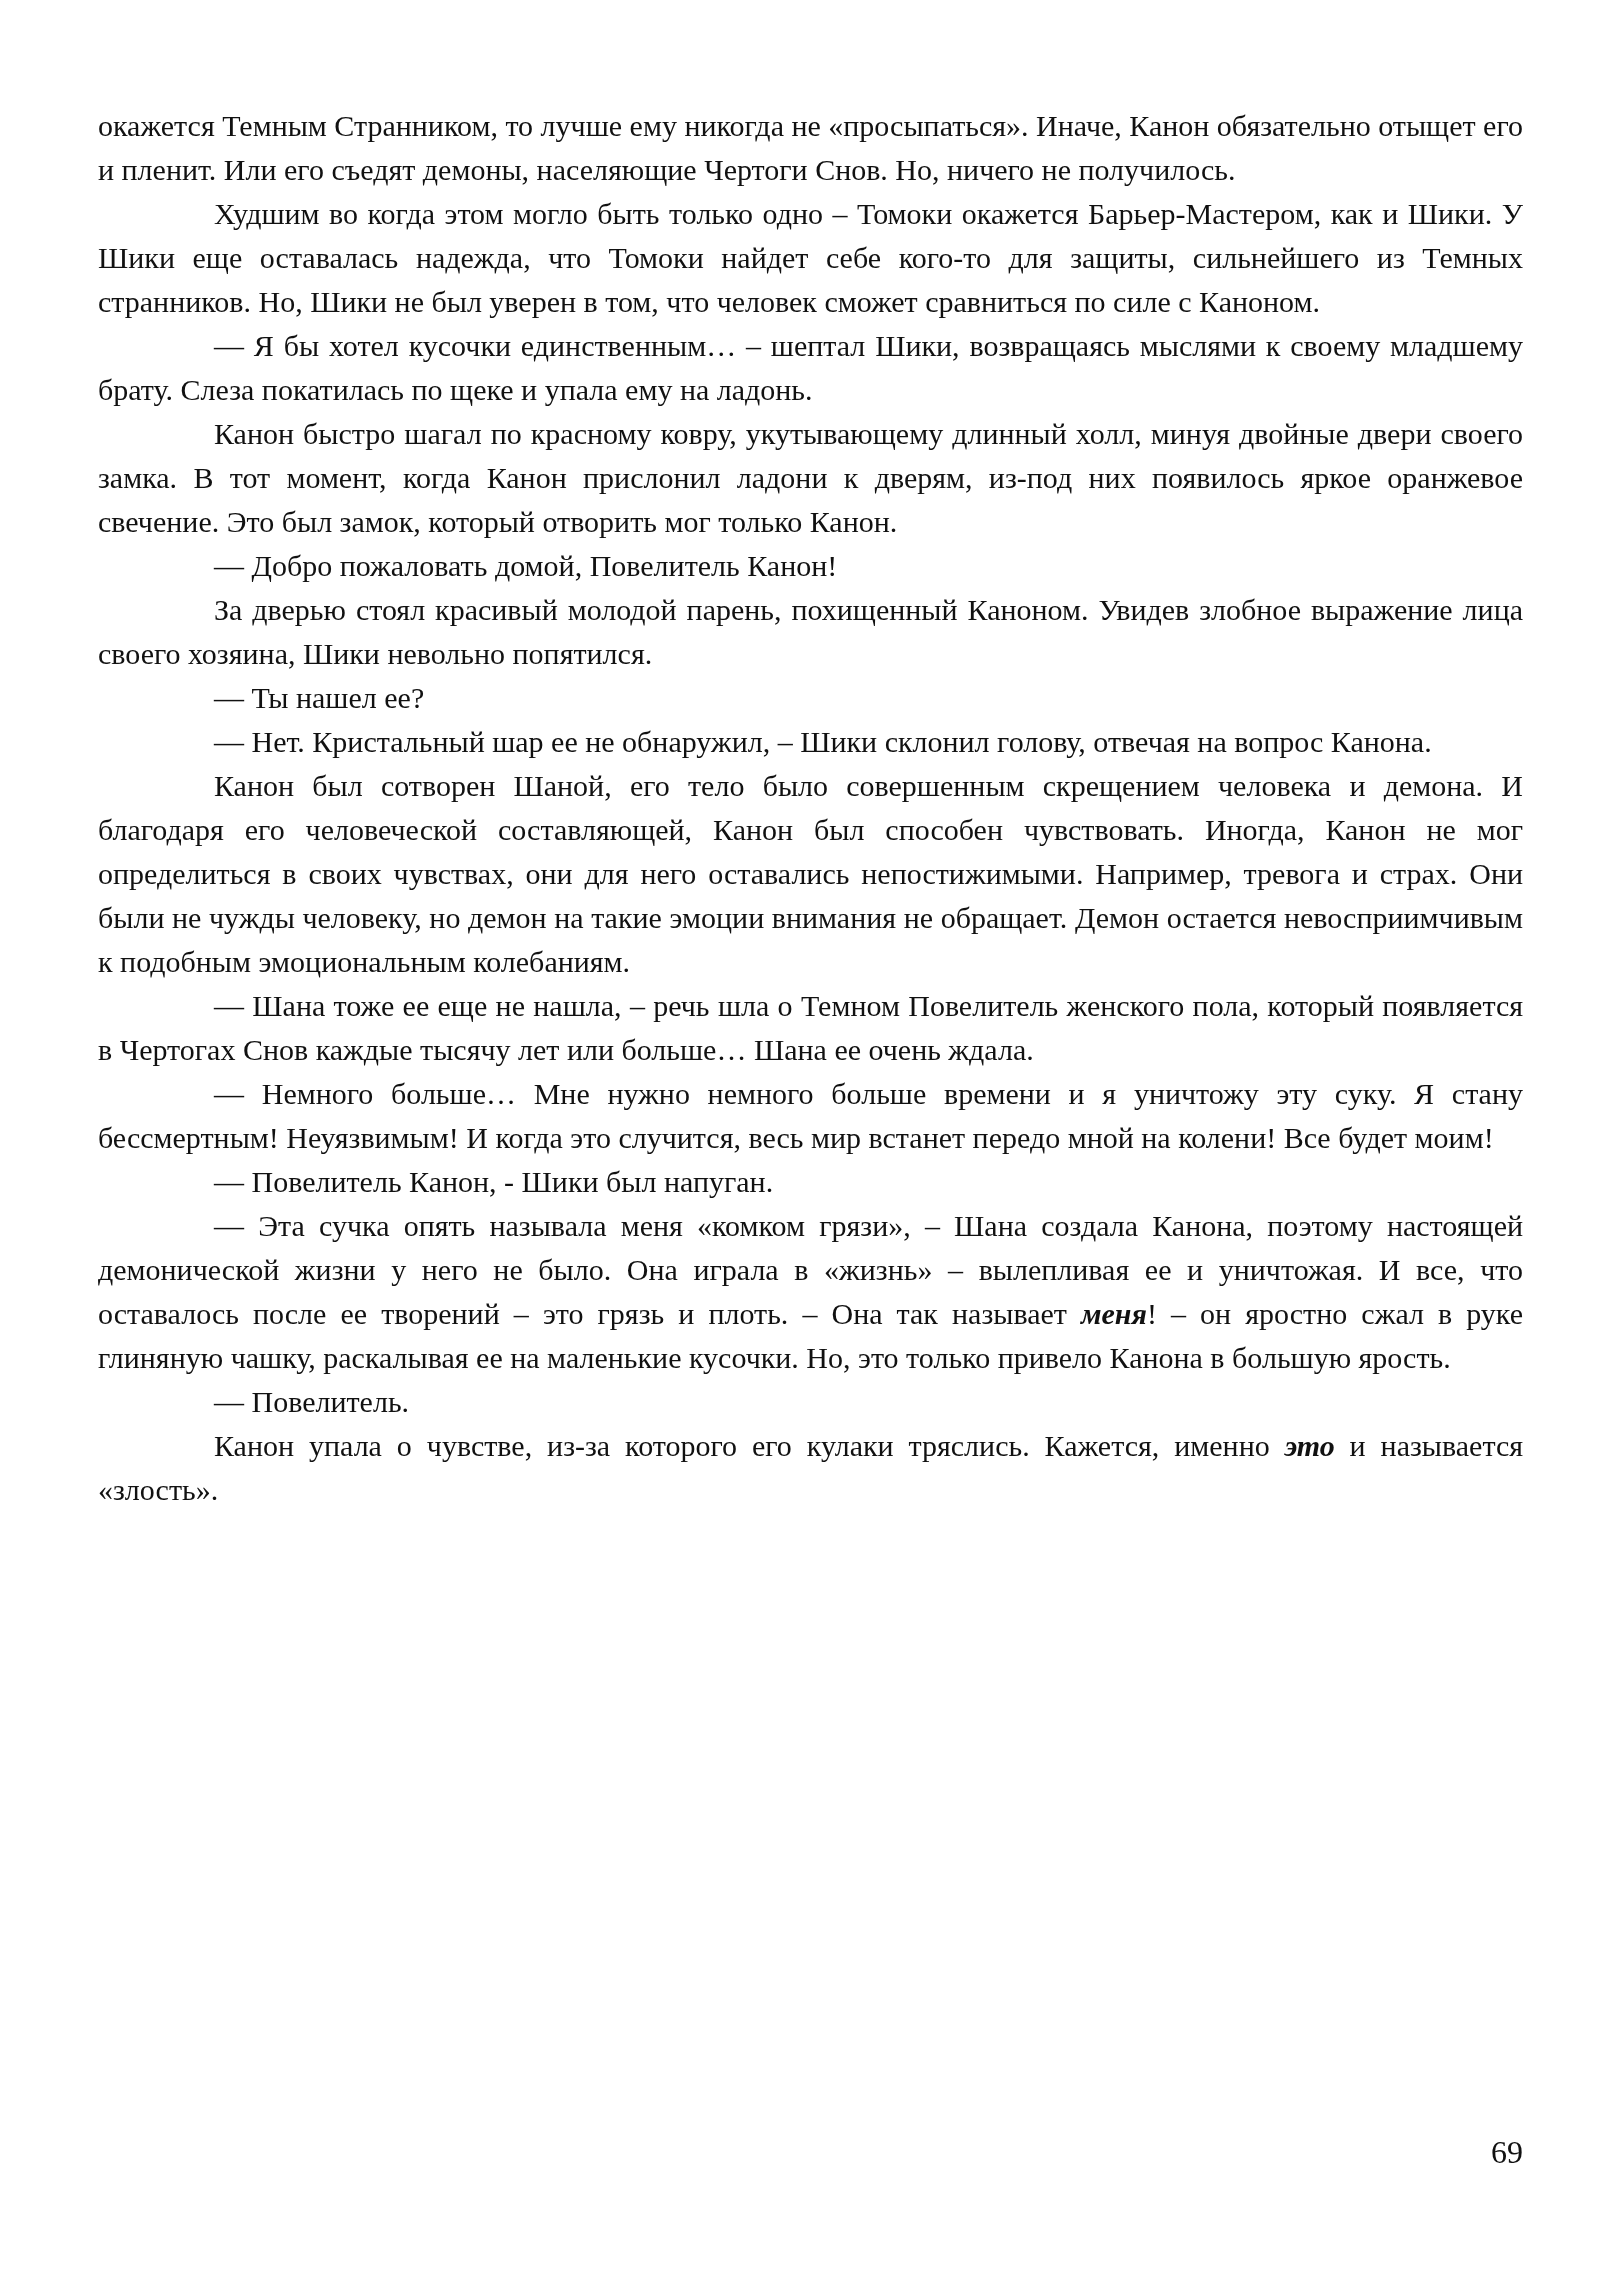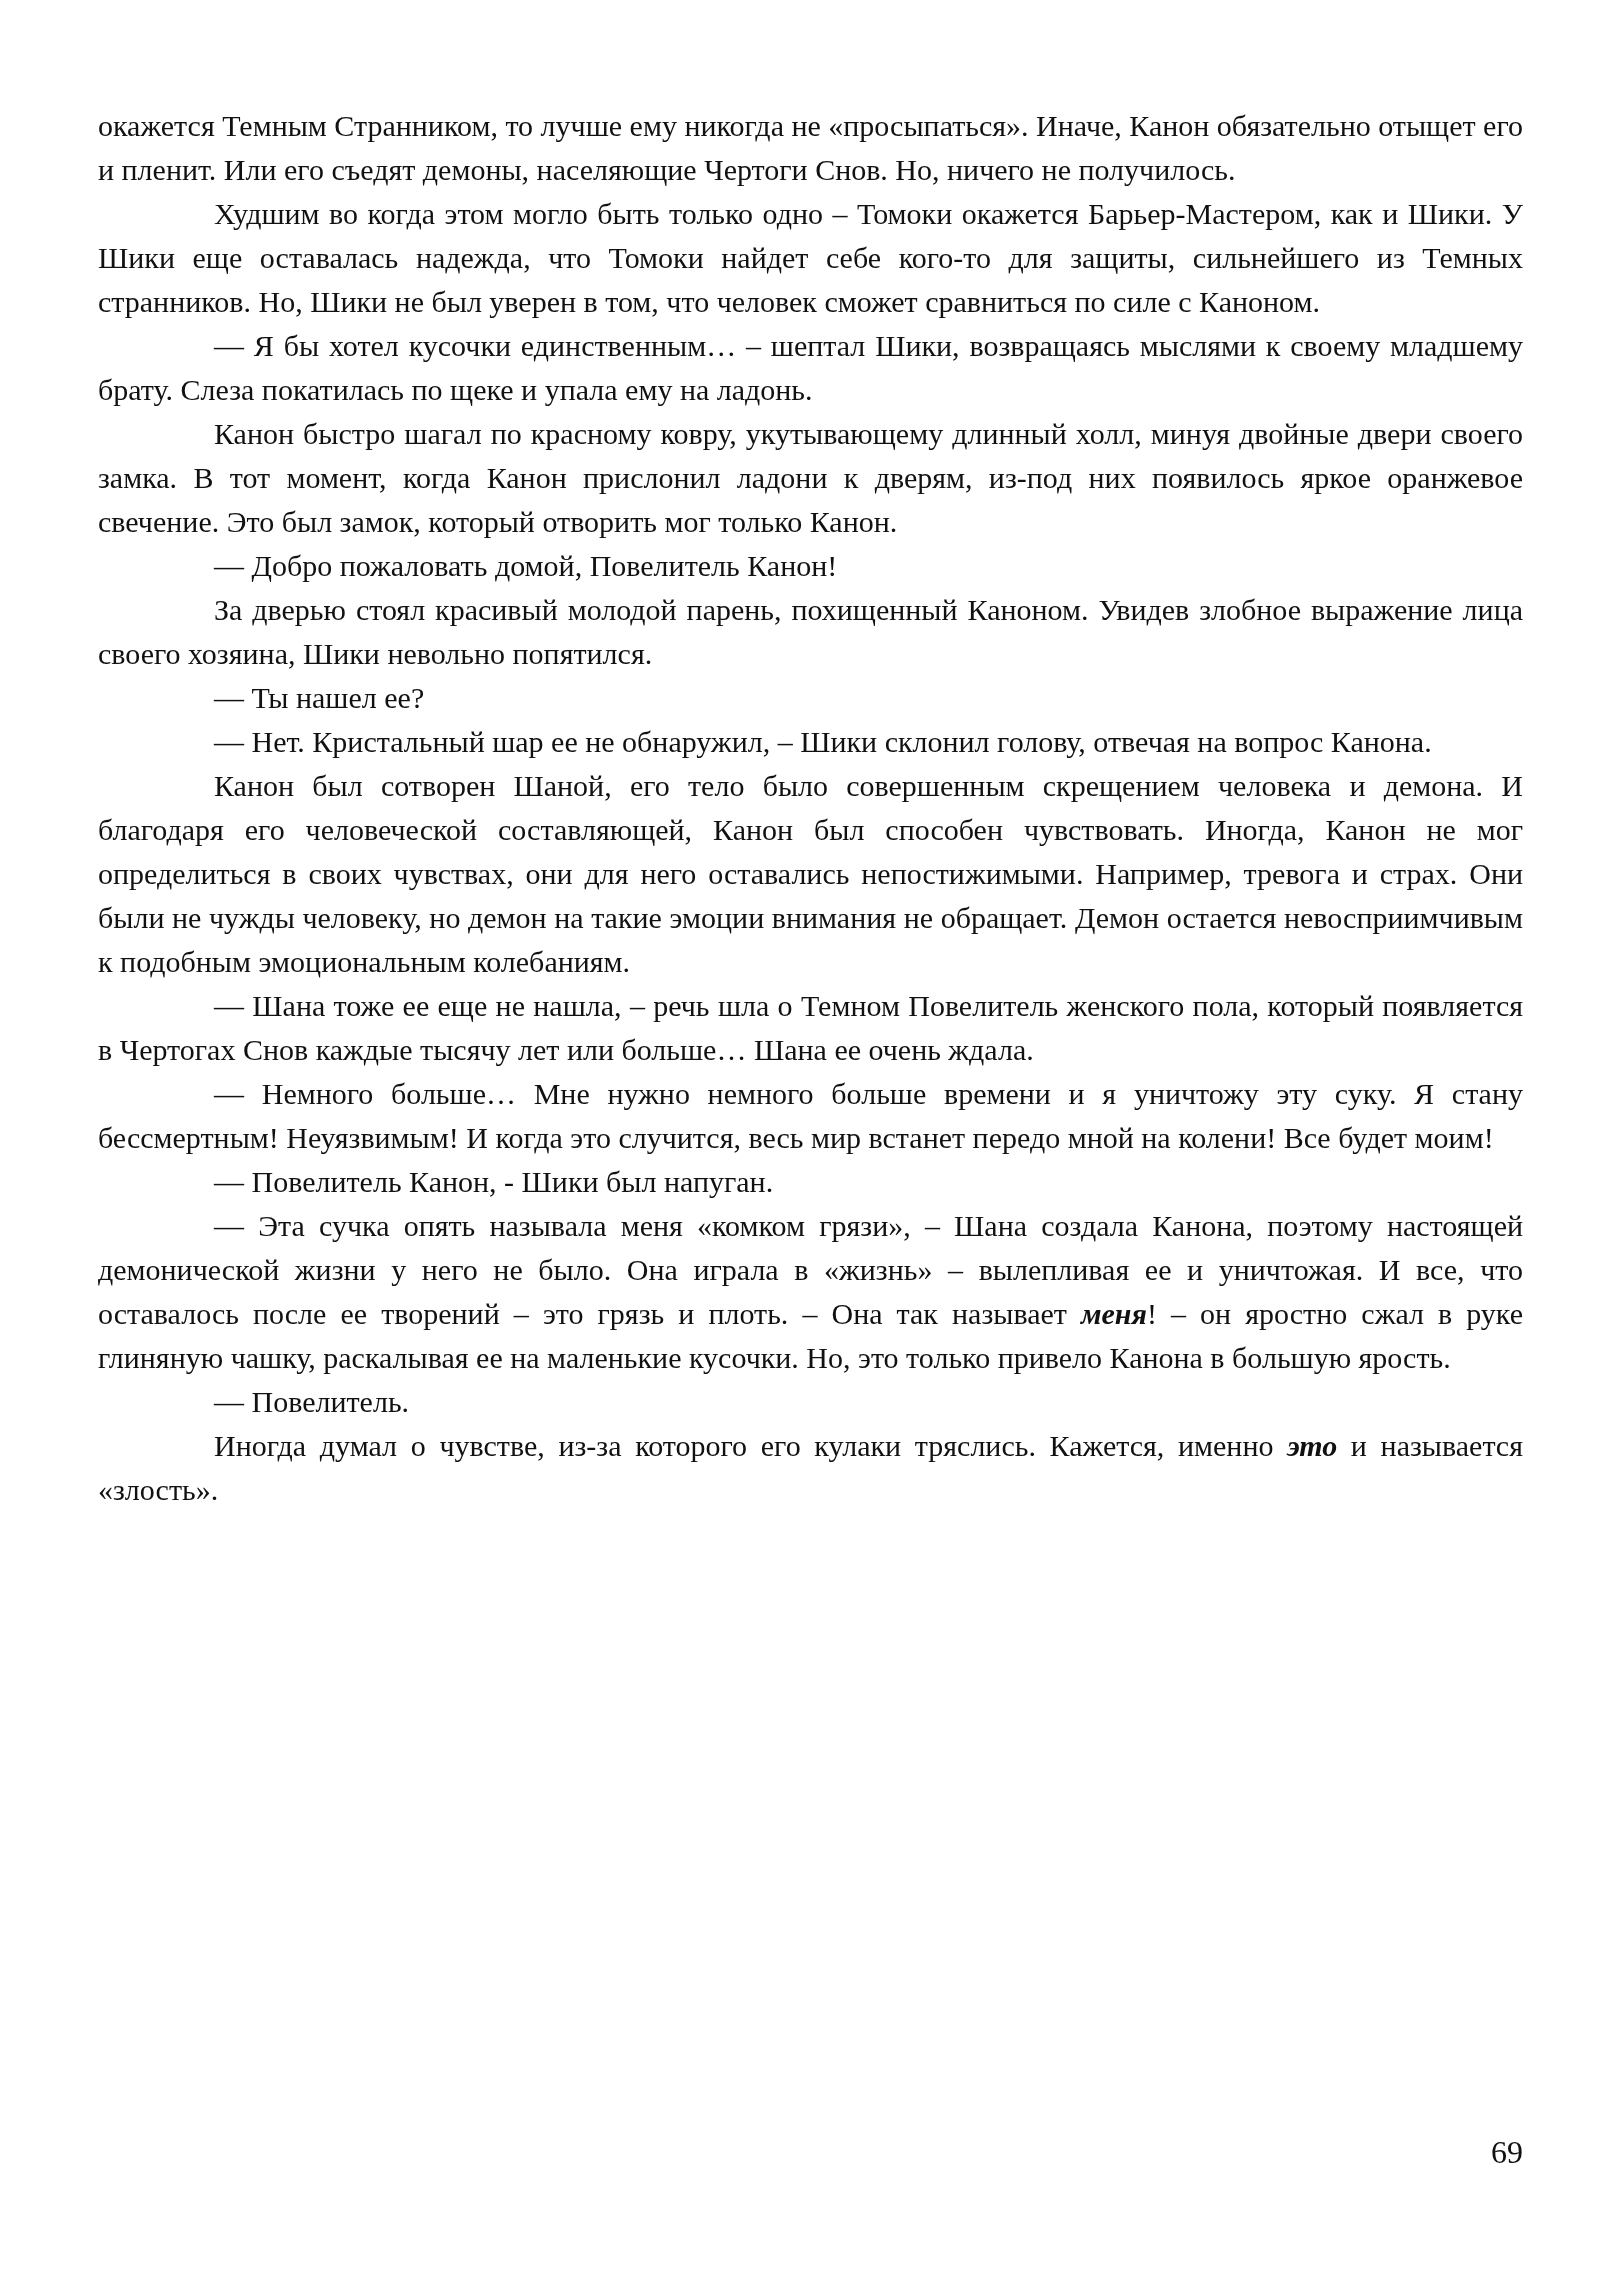--- a/index.html
+++ b/index.html
@@ -59,17 +59,17 @@
   <p class="para">— Добро пожаловать домой, Повелитель Канон!</p>
   <p class="para">За дверью стоял красивый молодой парень, похищенный Каноном. Увидев злобное выражение лица своего хозяина, Шики невольно попятился.</p>
   <p class="para">— Ты нашел ее?</p>
   <p class="para">— Нет. Кристальный шар ее не обнаружил, – Шики склонил голову, отвечая на вопрос Канона.</p>
   <p class="para">Канон был сотворен Шаной, его тело было совершенным скрещением человека и демона. И благодаря его человеческой составляющей, Канон был способен чувствовать. Иногда, Канон не мог определиться в своих чувствах, они для него оставались непостижимыми. Например, тревога и страх. Они были не чужды человеку, но демон на такие эмоции внимания не обращает. Демон остается невосприимчивым к подобным эмоциональным колебаниям.</p>
   <p class="para">— Шана тоже ее еще не нашла, – речь шла о Темном Повелитель женского пола, который появляется в Чертогах Снов каждые тысячу лет или больше… Шана ее очень ждала.</p>
   <p class="para">— Немного больше… Мне нужно немного больше времени и я уничтожу эту суку. Я стану бессмертным! Неуязвимым! И когда это случится, весь мир встанет передо мной на колени! Все будет моим!</p>
   <p class="para">— Повелитель Канон, - Шики был напуган.</p>
   <p class="para"><span>— Эта сучка опять называла меня «комком грязи», – Шана создала Канона, поэтому настоящей демонической жизни у него не было. Она играла в «жизнь» – вылепливая ее и уничтожая. И все, что оставалось после ее творений – это грязь и плоть. – Она так называет </span><span class="emph">меня</span><span>! – он яростно сжал в руке глиняную чашку, раскалывая ее на маленькие кусочки. Но, это только привело Канона в большую ярость.</span></p>
   <p class="para">— Повелитель.</p>
-  <p class="para"><span>Иногда думал о чувстве, из-за которого его кулаки тряслись. Кажется, именно </span><span class="emph">это</span><span> и называется «злость».</span></p>
+  <p class="para"><span>Канон упала о чувстве, из-за которого его кулаки тряслись. Кажется, именно </span><span class="emph">это</span><span> и называется «злость».</span></p>
 </main>
 
 <div class="page-number">69</div>
 
 
 </body></html>

